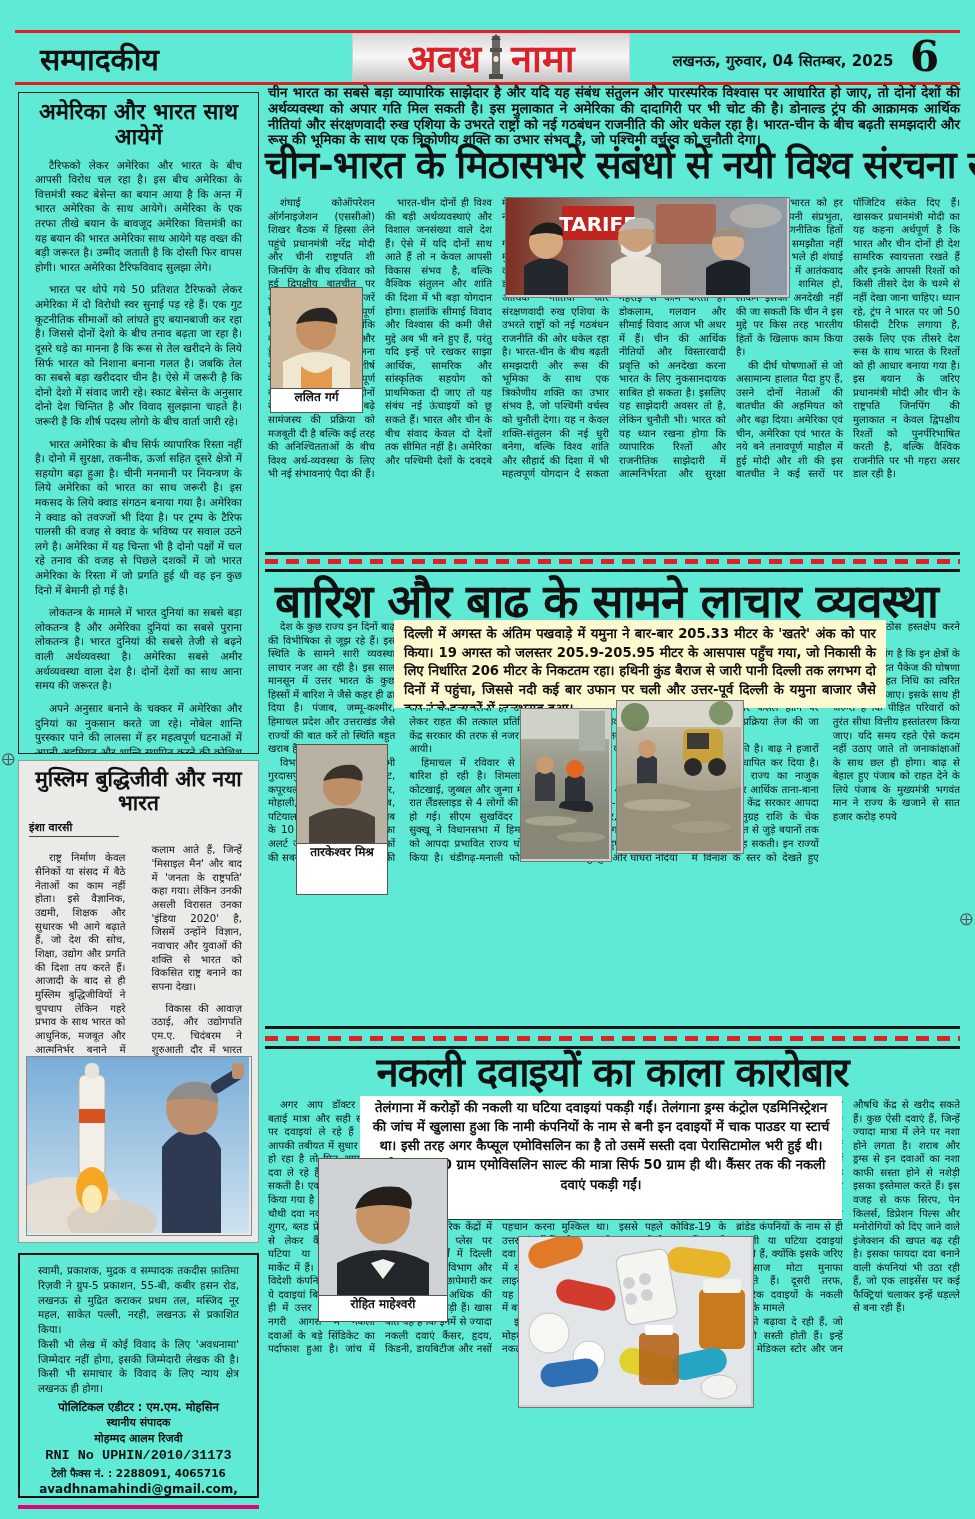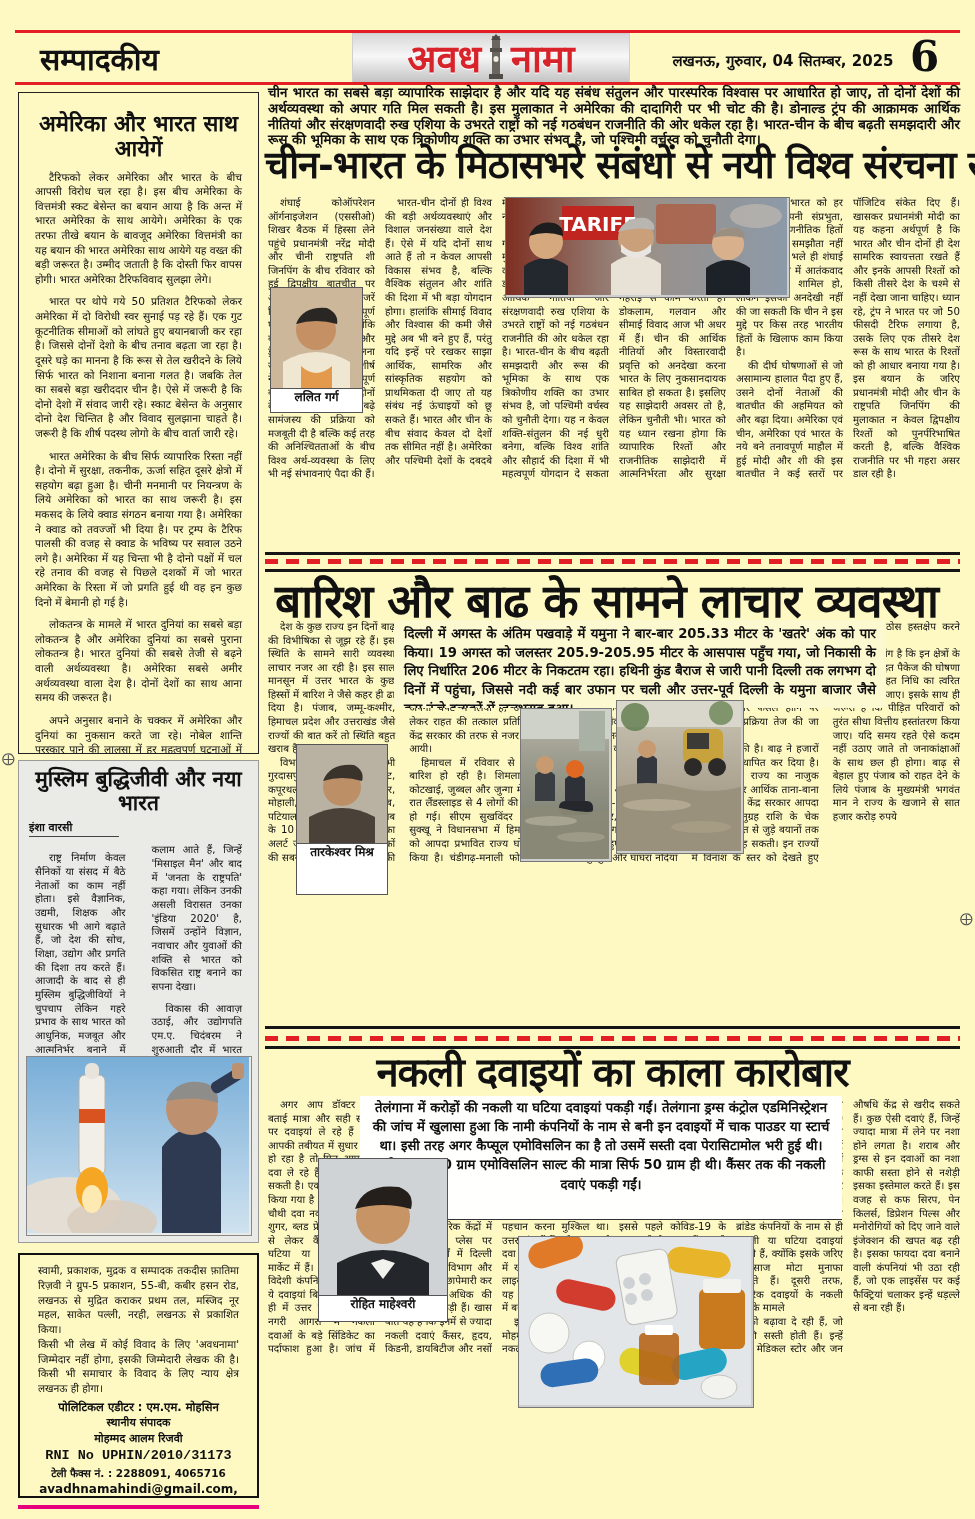--- a/index.html
+++ b/index.html
@@ -1,29 +1,29 @@
 <!DOCTYPE html>
 <html><head>
 <meta charset="utf-8">
 <style>
   html,body{margin:0;padding:0;}
   body{font-family:"DejaVu Sans","Liberation Sans",sans-serif;background:#ffffff;}
-  .page{position:relative;width:975px;height:1519px;background:#fef9c3;overflow:hidden;color:#111;}
+  .page{position:relative;width:975px;height:1519px;background:#5eead4;overflow:hidden;color:#111;}
   
   .rule-red{position:absolute;height:3px;background:#e31e24;}
   .sep-dash{position:absolute;height:5px;background:repeating-linear-gradient(90deg,#e31e24 0 13px,transparent 13px 21px);}
   .sep-black{position:absolute;height:2.5px;background:#151515;}
   
   .section-label{position:absolute;left:40px;top:38px;font-size:30px;font-weight:bold;letter-spacing:0;}
   .masthead{position:absolute;left:352px;top:33px;width:276px;height:50px;background:linear-gradient(180deg,#d8d8d8,#f7f7f7 45%,#bfbfbf);display:flex;align-items:center;justify-content:center;gap:4px;border:1px solid #cfcfcf;}
   .masthead .word{font-size:38px;font-weight:bold;color:#d9232a;line-height:1;text-shadow:0 1px 0 #fff;}
   .dateline{position:absolute;left:668px;top:50px;width:230px;font-size:15px;font-weight:bold;text-align:center;}
   .pagenum{position:absolute;left:910px;top:32px;font-size:42px;font-weight:bold;font-family:"DejaVu Serif","Liberation Serif",serif;}
   
-  .sb-box1{position:absolute;left:18px;top:92px;width:241px;height:662px;border:1.5px solid #222;box-sizing:border-box;padding:18px 8px;overflow:hidden;}
+  .sb-box1{position:absolute;left:18px;top:92px;width:241px;height:662px;border:1.5px solid #222;box-sizing:border-box;padding:6px 8px;overflow:hidden;}
   .sb-h1{font-size:22px;font-weight:bold;text-align:center;margin:0 0 6px 0;line-height:1.15;}
   .bodytext p{margin:8px;text-indent:14px;text-align:justify;}
   .sb-box1 .bodytext{font-size:10.6px;line-height:1.38;}
   .sb-box2{position:absolute;left:18px;top:760px;width:241px;height:483px;background:#eaeae7;border:1px solid #9a9a96;box-sizing:border-box;padding:6px 8px;overflow:hidden;}
   .sb-h2{font-size:21px;font-weight:bold;text-align:center;margin:0 0 4px 0;line-height:1.15;}
   .sb-author{font-size:11px;font-weight:bold;margin:0 0 2px 2px;}
   .sb-author-rule{width:90px;height:1px;background:#444;margin:2px 0 6px 2px;}
   .sb-box2 .bodytext{font-size:10.2px;line-height:1.34;column-count:2;column-gap:10px;height:268px;overflow:hidden;}
   .sb-img{position:absolute;left:26px;top:1056px;width:224px;height:178px;border:1px solid #888;overflow:hidden;}
   .imprint{position:absolute;left:18px;top:1253px;width:241px;height:245px;border:2px solid #111;box-sizing:border-box;padding:8px 18px;overflow:hidden;}

